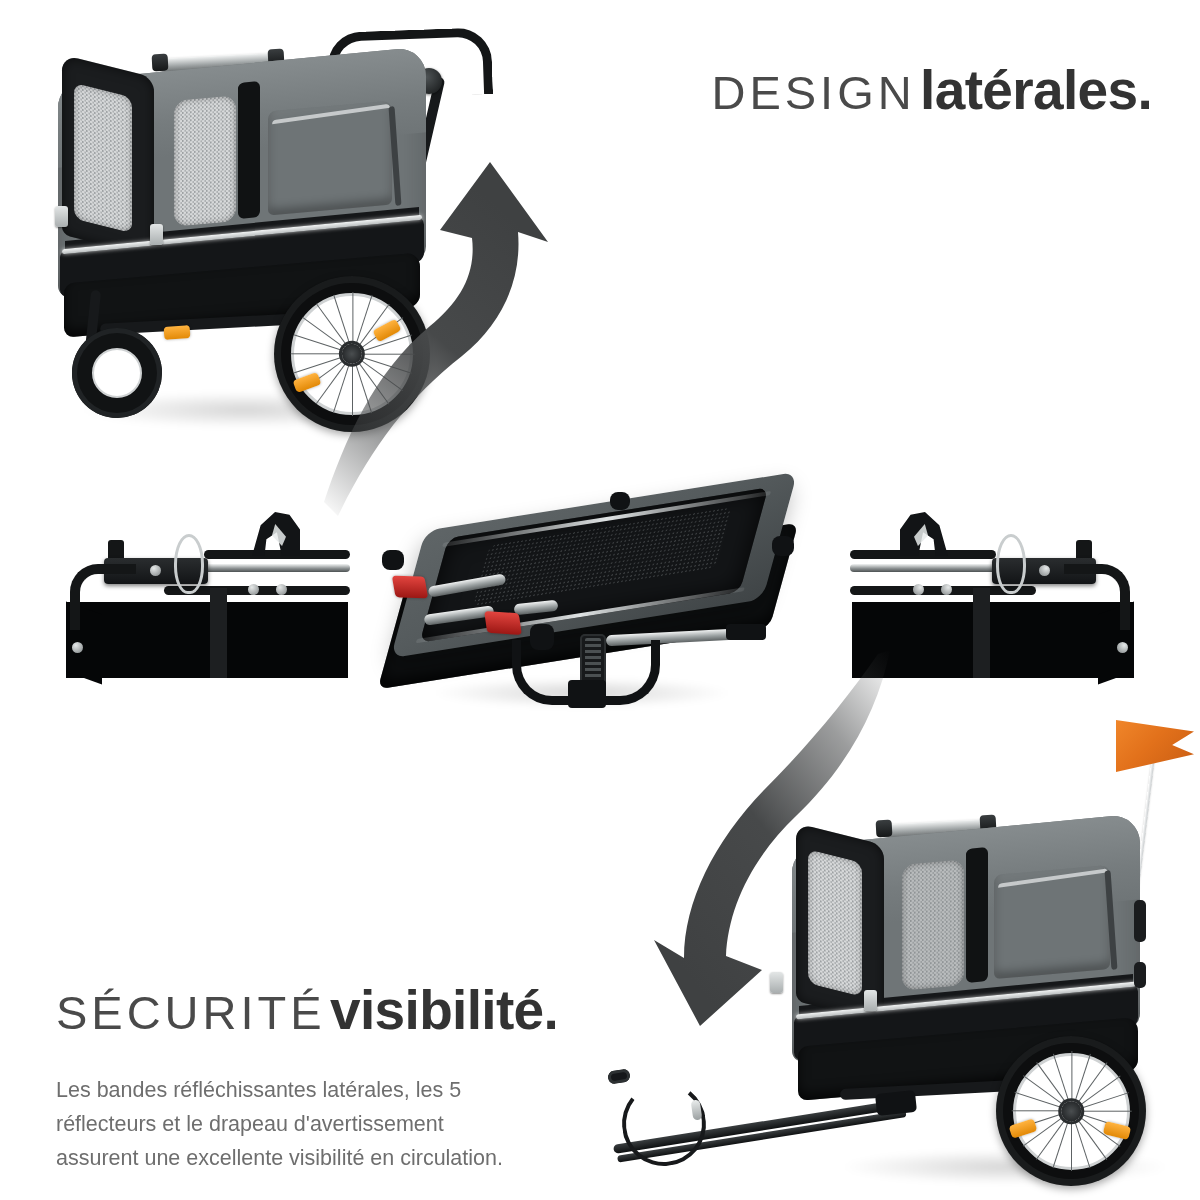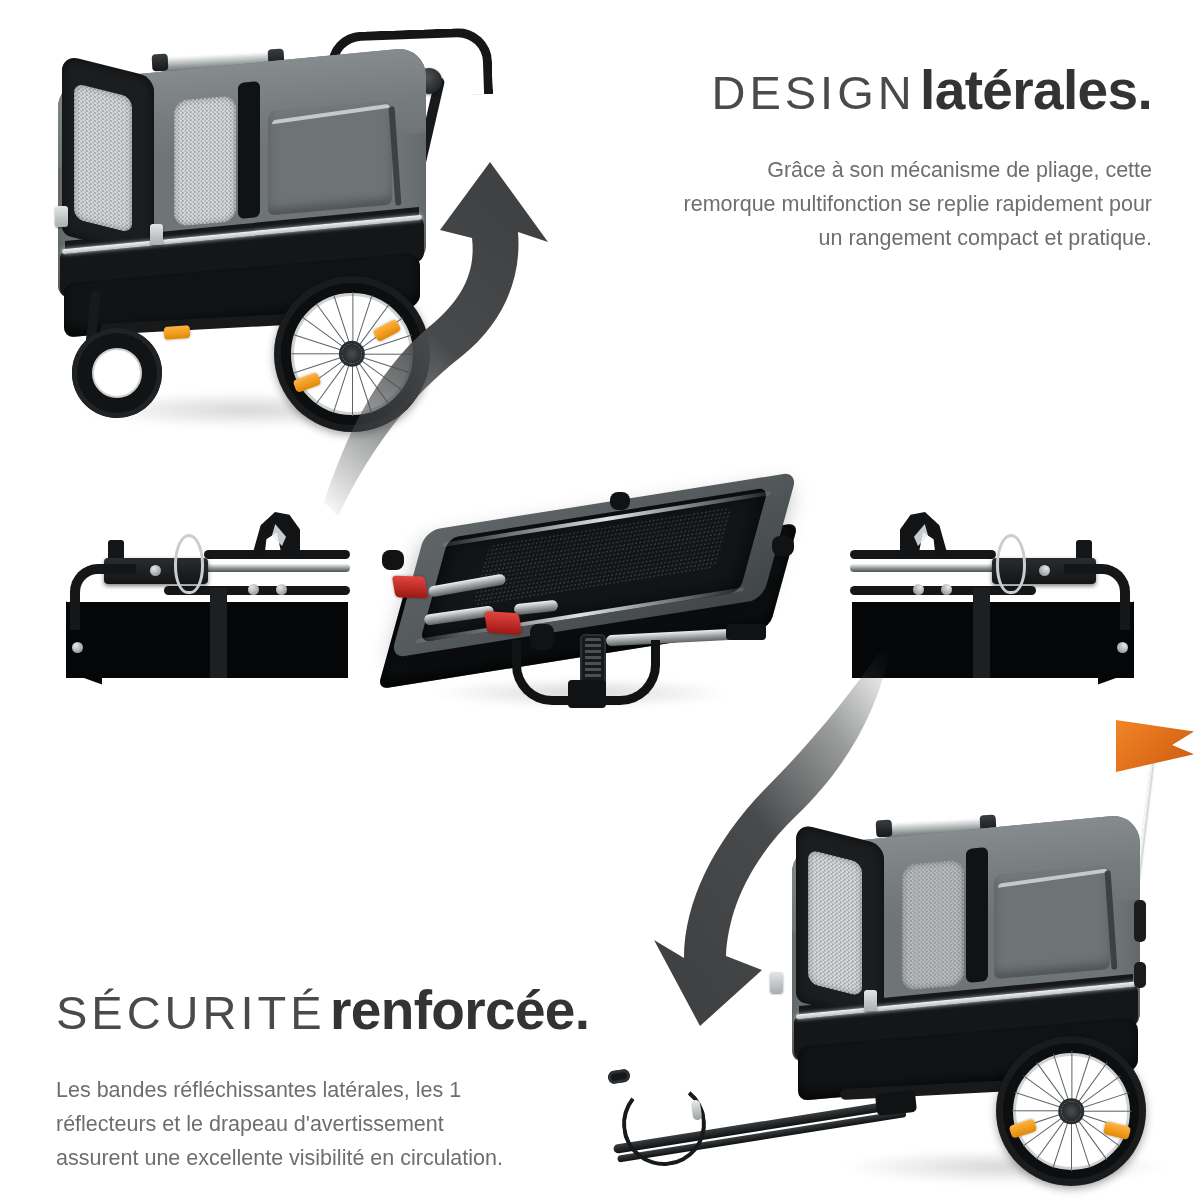--- a/index.html
+++ b/index.html
@@ -508,24 +508,23 @@
       <div style="position:absolute;left:534px;top:200px;width:12px;height:42px;background:#1a1c1e;border-radius:5px;"></div>
       <div style="position:absolute;left:534px;top:262px;width:12px;height:26px;background:#1a1c1e;border-radius:5px;"></div>
     </div>
   </div>
 
   <div class="textblock" id="design-block">
     <div class="headline">
       <span class="light">DESIGN</span>
       <span class="bold">latérales.</span>
     </div>
-    <div class="body-copy">Grâce à son mécanisme de pliage, cette remorque multifonction se replie rapidement pour un rangement compact et pratique.</div>
   </div>
 
   <div class="textblock" id="safety-block">
     <div class="headline">
       <span class="light">SÉCURITÉ</span>
-      <span class="bold">renforcée.</span>
+      <span class="bold">visibilité.</span>
     </div>
-    <div class="body-copy">Les bandes réfléchissantes latérales, les 1 réflecteurs et le drapeau d'avertissement assurent une excellente visibilité en circulation.</div>
+    <div class="body-copy">Les bandes réfléchissantes latérales, les 5 réflecteurs et le drapeau d'avertissement assurent une excellente visibilité en circulation.</div>
   </div>
 
 </div>
 
 </body></html>

